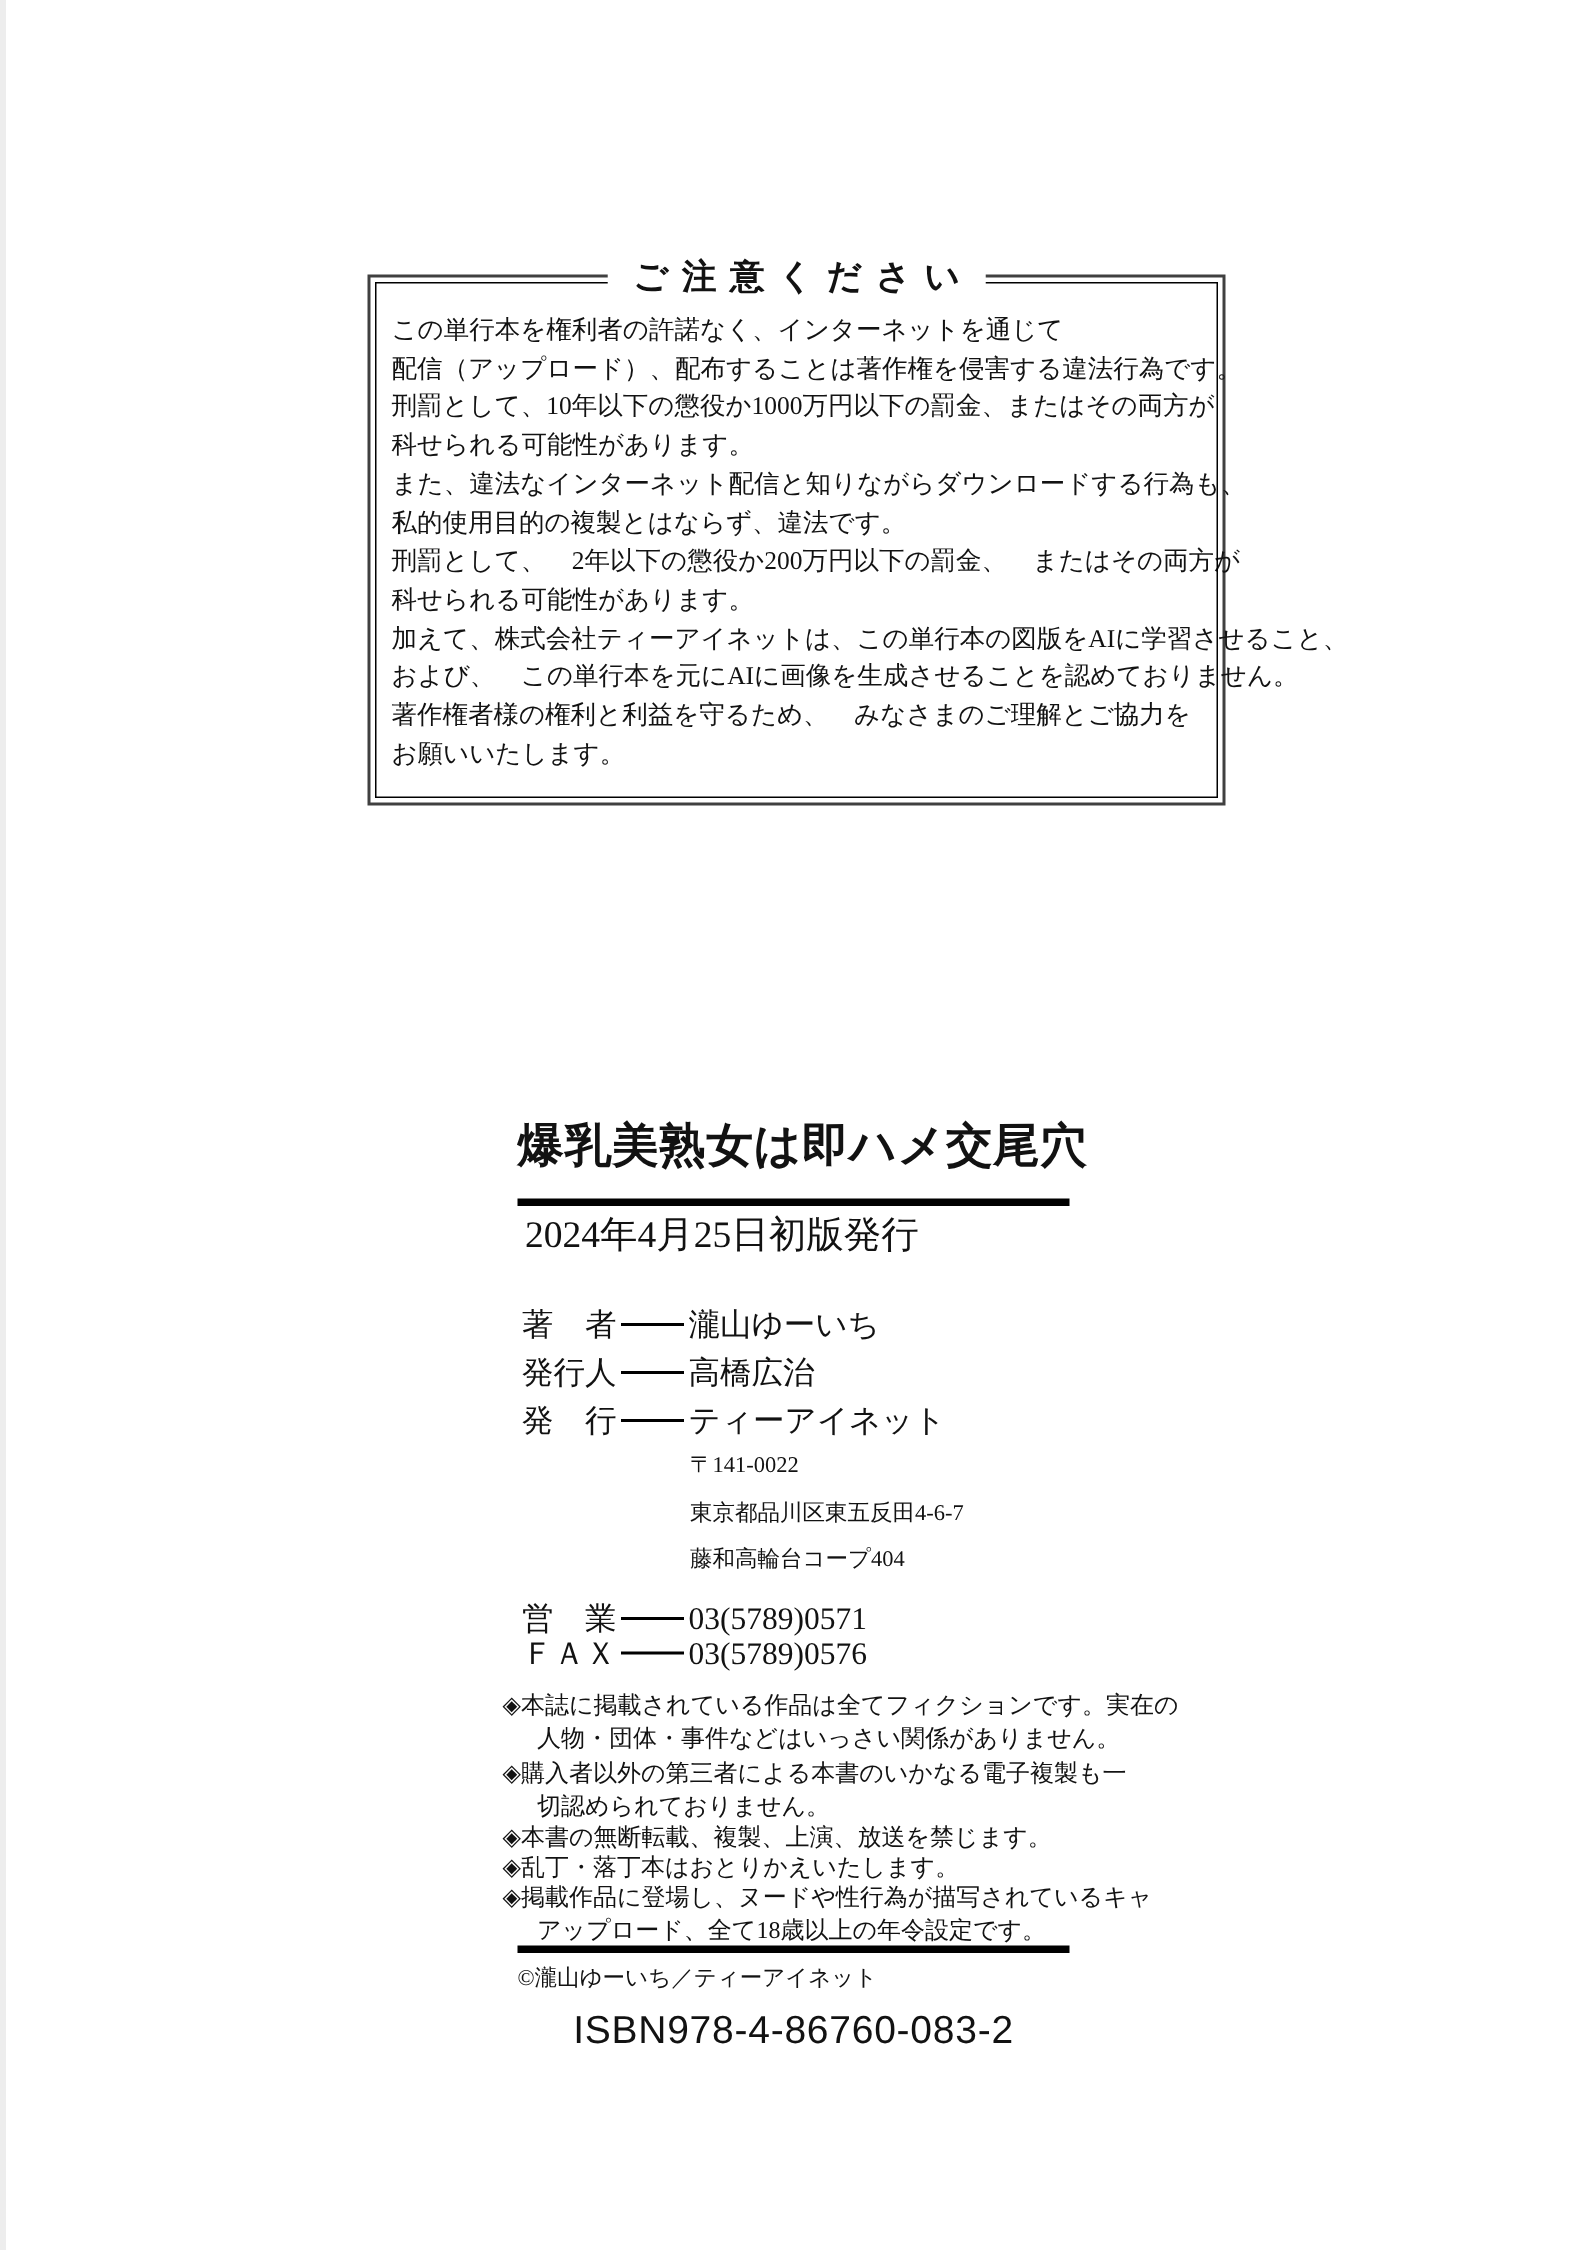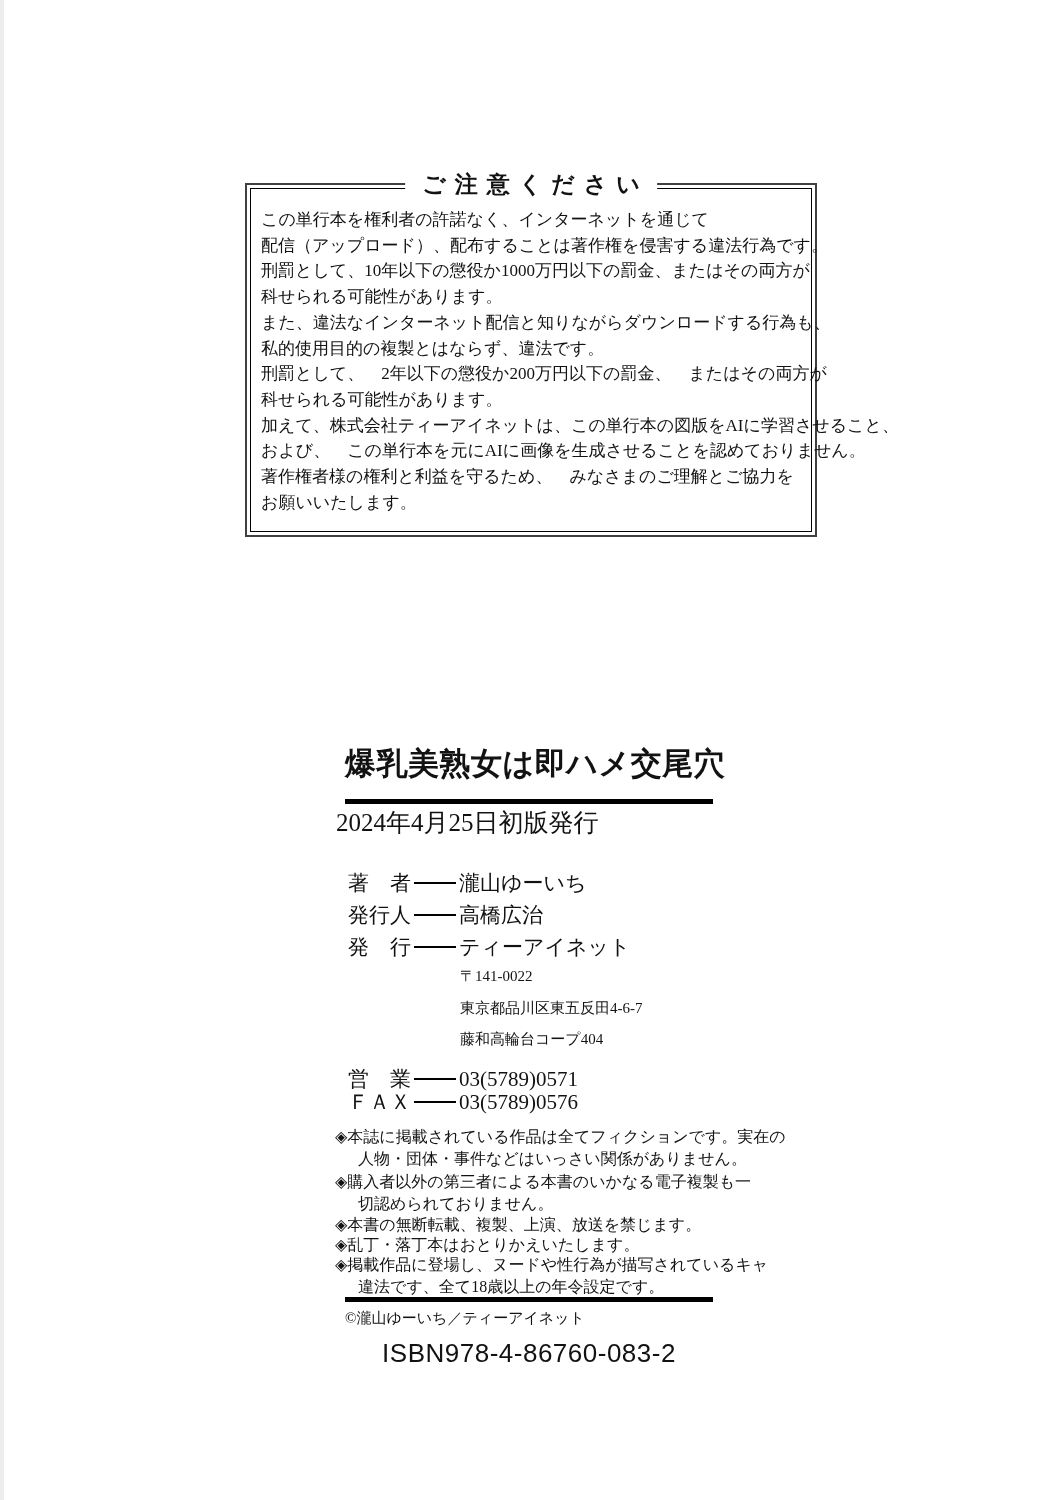--- a/index.html
+++ b/index.html
@@ -73,21 +73,21 @@
     position: absolute;
     left: 10px;
     width: 368px;
     height: 5px;
     background: #000;
   }
   .rule-top    { top: 799px; }
   .rule-bottom { top: 1297px; }
   .edition-date {
     position: absolute;
-    left: 1px; top: 806px;
+    left: 15px; top: 806px;
     font-size: 25px;
     white-space: nowrap;
   }
   .info-row {
     position: absolute;
     left: 13px;
     font-size: 21px;
     white-space: nowrap;
   }
   .row-author    { top: 869px; }
@@ -204,21 +204,21 @@
     <span class="info-label">ＦＡＸ</span><span class="dash-line"></span><span>03(5789)0576</span>
   </div>
 
   <div class="note-line nl-0">◈本誌に掲載されている作品は全てフィクションです。実在の</div>
   <div class="note-line note-cont nl-1">人物・団体・事件などはいっさい関係がありません。</div>
   <div class="note-line nl-2">◈購入者以外の第三者による本書のいかなる電子複製も一</div>
   <div class="note-line note-cont nl-3">切認められておりません。</div>
   <div class="note-line nl-4">◈本書の無断転載、複製、上演、放送を禁じます。</div>
   <div class="note-line nl-5">◈乱丁・落丁本はおとりかえいたします。</div>
   <div class="note-line nl-6">◈掲載作品に登場し、ヌードや性行為が描写されているキャ</div>
-  <div class="note-line note-cont nl-7">違法です、全て18歳以上の年令設定です。</div>
+  <div class="note-line note-cont nl-7">アップロード、全て18歳以上の年令設定です。</div>
 
   <div class="hrule rule-bottom"></div>
 
   <div class="copyright-line">©瀧山ゆーいち／ティーアイネット</div>
 
 </div>
 
 <div class="isbn-line">ISBN978-4-86760-083-2</div>
 
 </body></html>

